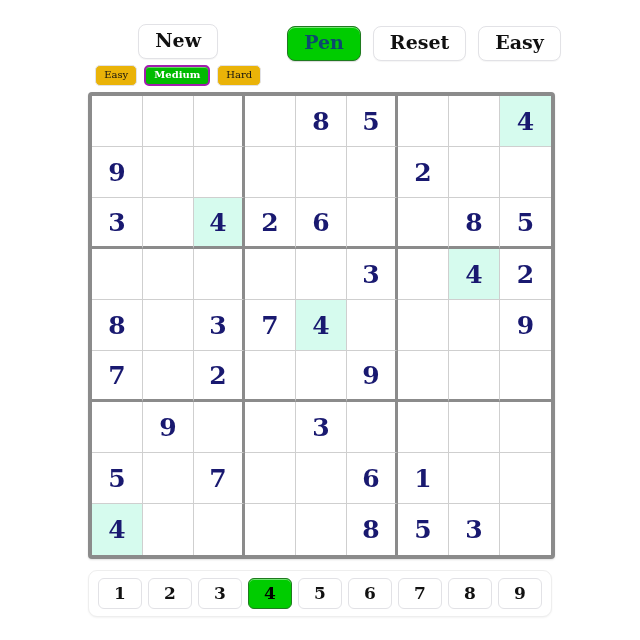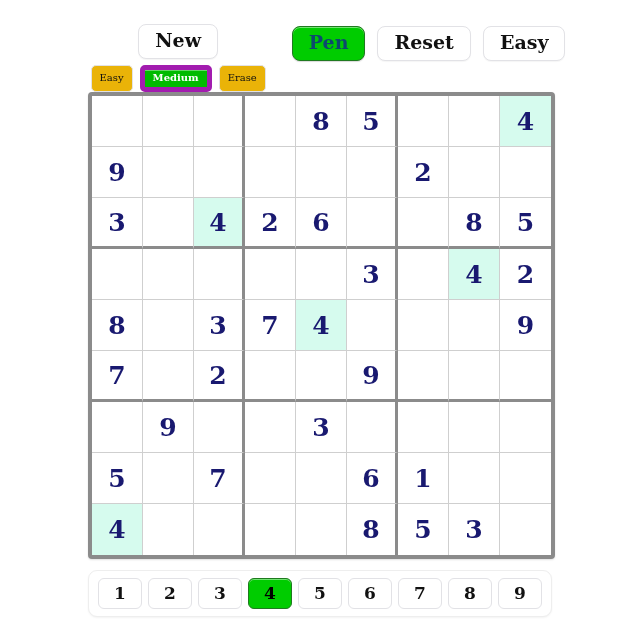--- a/index.html
+++ b/index.html
@@ -72,21 +72,21 @@
     font-family: "DejaVu Serif", "Liberation Serif", serif;
     font-size: 10px;
     color: #111111;
     padding: 2px 8px 3px 8px;
     line-height: 1.2;
     cursor: pointer;
     white-space: nowrap;
   }
   .pill.green {
     background: #00bb00;
-    border: 5px solid #a21caf;
+    border: 2px solid #a21caf;
     color: #ffffff;
     font-weight: bold;
     box-shadow: inset 0 1px 0 rgba(255,255,255,0.4);
   }
   .tool-group-right {
     display: flex;
     gap: 12px;
     padding-top: 2px;
   }
 
@@ -172,21 +172,21 @@
 
   <div class="toolbar">
 
     <div class="tool-group-left">
       <div class="btn-row">
         <button class="btn">New</button>
       </div>
       <div class="diff-row" id="difficulty-row">
           <button class="pill">Easy</button>
           <button class="pill green">Medium</button>
-          <button class="pill">Erase</button>
+          <button class="pill">Hard</button>
         </div>
     </div>
 
     <div class="tool-group-right" id="mode-row">
         <button class="btn green">Pen</button>
         <button class="btn">Reset</button>
         <button class="btn">Easy</button>
       </div>
 
   </div>

